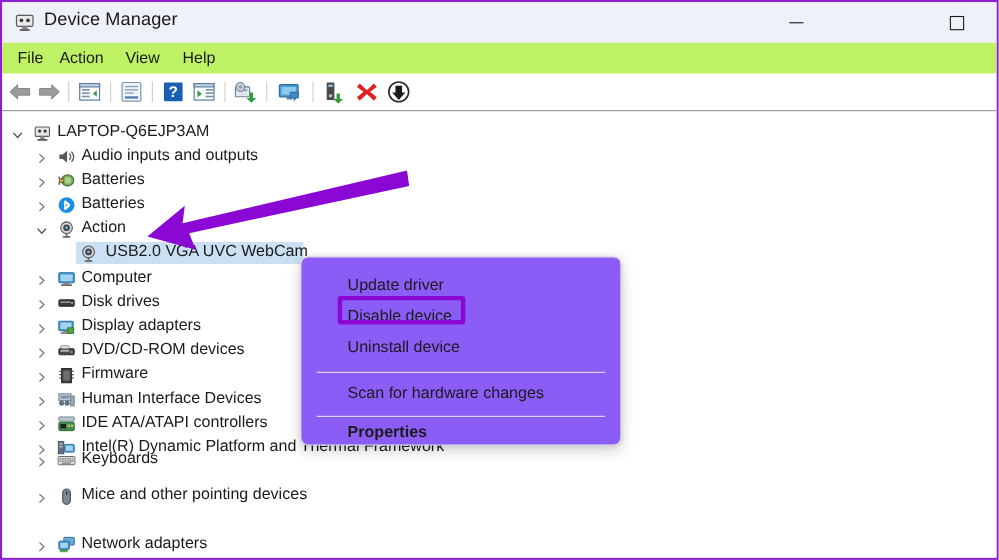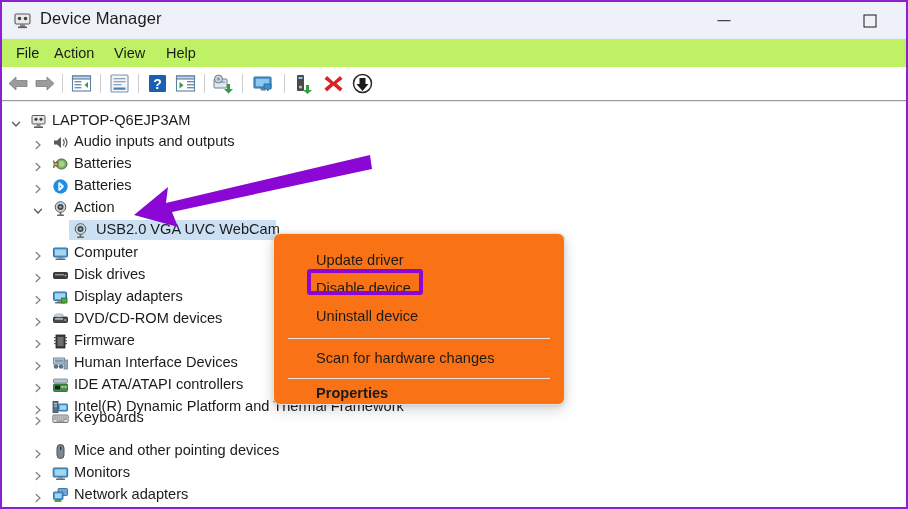--- a/index.html
+++ b/index.html
@@ -172,21 +172,21 @@
     height: 20px;
     border-radius: 1px;
   }
 
   
   .ctxmenu {
     position: absolute;
     left: 271px; top: 231px;
     width: 292px;
     height: 172px;
-    background: #f97316;
+    background: #8b5cf6;
     border: 1px solid #e2e2e2;
     border-radius: 7px;
     box-shadow: 0 5px 14px rgba(0,0,0,0.17), 0 1px 4px rgba(0,0,0,0.10);
     box-sizing: border-box;
     overflow: hidden;
   }
   .ctx-item {
     position: absolute;
     left: 0;
     width: 290px;
@@ -651,36 +651,20 @@
       </span>
       <span class="ticon" style="left:50px">
         <svg width="17" height="17" viewBox="0 0 17 17">
           <rect x="5" y="1.5" width="7" height="14" rx="3.5" fill="#7b8792" stroke="#48525b" stroke-width="1"></rect>
           <rect x="8" y="3.5" width="1.2" height="3.5" rx="0.6" fill="#2e363d"></rect>
         </svg>
       </span>
       <span class="tlabel" style="left:72px">Mice and other pointing devices</span>
     </div>
 
-    <div class="tree-row" style="top:361px">
-      <span class="chev" style="left:30px">
-        <svg width="12" height="12" viewBox="0 0 12 12">
-          <path d="M4.2 2.5 L8 6 L4.2 9.5" fill="none" stroke="#7d7d7d" stroke-width="1.2" stroke-linecap="round"></path>
-        </svg>
-      </span>
-      <span class="ticon" style="left:50px">
-        <svg width="17" height="17" viewBox="0 0 17 17">
-          <rect x="1.2" y="3" width="14.5" height="9" rx="1" fill="#4b9ad6" stroke="#2c6f9e" stroke-width="1"></rect>
-          <rect x="2.8" y="4.4" width="11.3" height="6.2" fill="#a6d4f0"></rect>
-          <rect x="6" y="12" width="5" height="1.5" fill="#8a8a8a"></rect>
-          <rect x="4" y="13.5" width="9" height="1.5" rx="0.5" fill="#6a6a6a"></rect>
-        </svg>
-      </span>
-      <span class="tlabel" style="left:72px">Monitors</span>
-    </div>
 
     <div class="tree-row" style="top:383px">
       <span class="chev" style="left:30px">
         <svg width="12" height="12" viewBox="0 0 12 12">
           <path d="M4.2 2.5 L8 6 L4.2 9.5" fill="none" stroke="#7d7d7d" stroke-width="1.2" stroke-linecap="round"></path>
         </svg>
       </span>
       <span class="ticon" style="left:50px">
         <svg width="17" height="17" viewBox="0 0 17 17">
           <rect x="6" y="1.5" width="9.5" height="7" rx="0.8" fill="#6fa8d8" stroke="#2c6f9e" stroke-width="0.9"></rect>

